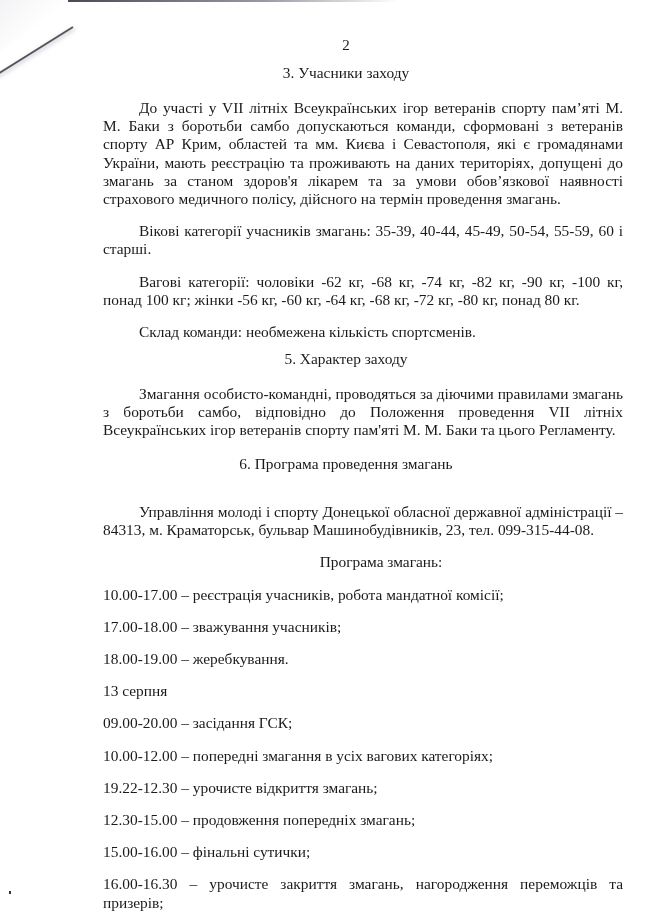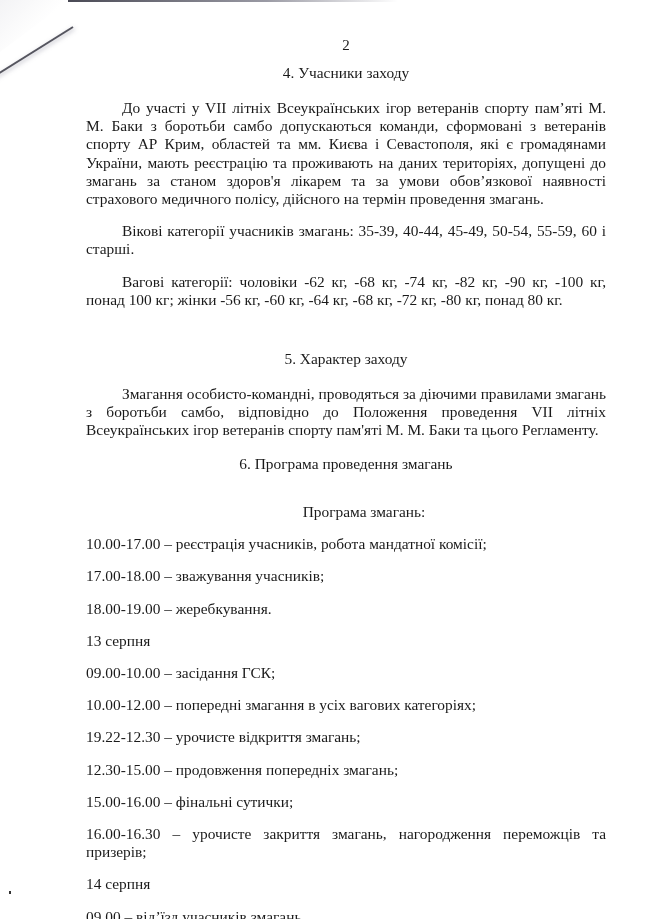--- a/index.html
+++ b/index.html
@@ -61,21 +61,21 @@
     }
     .section-title {
       position: absolute;
       left: 0;
       width: 520px;
       text-align: center;
       font-size: 15.4px;
     }
     .block {
       position: absolute;
-      left: 0;
+      left: 17px;
       width: 520px;
     }
     .para {
       text-align: justify;
       text-indent: 36px;
       margin: 0;
     }
     .line {
       margin: 0;
       white-space: nowrap;
@@ -96,45 +96,47 @@
 
 <div class="scan-fold-shade"></div>
 <div class="scan-edge-top"></div>
 <div class="scan-fold"></div>
 <div class="dot"></div>
 
 <div class="page">
 
   <div class="page-number">2</div>
 
-  <div class="section-title" style="top:64px;">4. Учасники заходу</div>
+  <div class="section-title" style="top:64px;">3. Учасники заходу</div>
 
   <div class="block" style="top:99px;">
     <p class="para">До участі у VII літніх Всеукраїнських ігор ветеранів спорту пам’яті М. М. Баки з боротьби самбо допускаються команди, сформовані з ветеранів спорту АР Крим, областей та мм. Києва і Севастополя, які є громадянами України, мають реєстрацію та проживають  на даних територіях, допущені до змагань за станом здоров'я лікарем та за умови обов’язкової наявності страхового медичного полісу, дійсного на термін проведення змагань.</p>
     <p class="para spaced">Вікові категорії учасників змагань: 35-39, 40-44, 45-49, 50-54, 55-59, 60 і старші.</p>
     <p class="para spaced">Вагові категорії: чоловіки -62 кг, -68 кг, -74 кг, -82 кг, -90 кг, -100 кг, понад 100 кг; жінки -56 кг, -60 кг, -64 кг, -68 кг, -72 кг, -80 кг, понад 80 кг.</p>
+    <p class="para spaced">Склад команди: необмежена кількість спортсменів.</p>
   </div>
 
   <div class="section-title" style="top:350px;">5. Характер заходу</div>
 
   <div class="block" style="top:385px;">
     <p class="para">Змагання особисто-командні, проводяться за діючими правилами змагань з боротьби самбо, відповідно до Положення проведення VII літніх Всеукраїнських ігор ветеранів спорту пам'яті М. М. Баки та цього Регламенту.</p>
   </div>
 
   <div class="section-title" style="top:455px;">6. Програма проведення змагань</div>
 
   <div class="block" style="top:489px;">
+    <p class="para spaced">Управління молоді і спорту Донецької обласної державної адміністрації – 84313, м. Краматорськ, бульвар Машинобудівників, 23, тел. 099-315-44-08.</p>
     <p class="line indent spaced">Програма змагань:</p>
 
     <div>
       <p class="line spaced">10.00-17.00 – реєстрація учасників, робота мандатної комісії;</p>
       <p class="line spaced">17.00-18.00 – зважування учасників;</p>
       <p class="line spaced">18.00-19.00 – жеребкування.</p>
       <p class="line spaced">13 серпня</p>
-      <p class="line spaced">09.00-10.00 – засідання ГСК;</p>
+      <p class="line spaced">09.00-20.00 – засідання ГСК;</p>
       <p class="line spaced">10.00-12.00 – попередні змагання в усіх вагових категоріях;</p>
       <p class="line spaced">19.22-12.30 – урочисте відкриття змагань;</p>
       <p class="line spaced">12.30-15.00 – продовження попередніх змагань;</p>
       <p class="line spaced">15.00-16.00 – фінальні сутички;</p>
       <p class="para spaced" style="text-indent:0;">16.00-16.30 – урочисте закриття змагань, нагородження переможців та призерів;</p>
       <p class="line spaced">14 серпня</p>
       <p class="line spaced">09.00 – від’їзд учасників змагань.</p>
     </div>
   </div>
 

